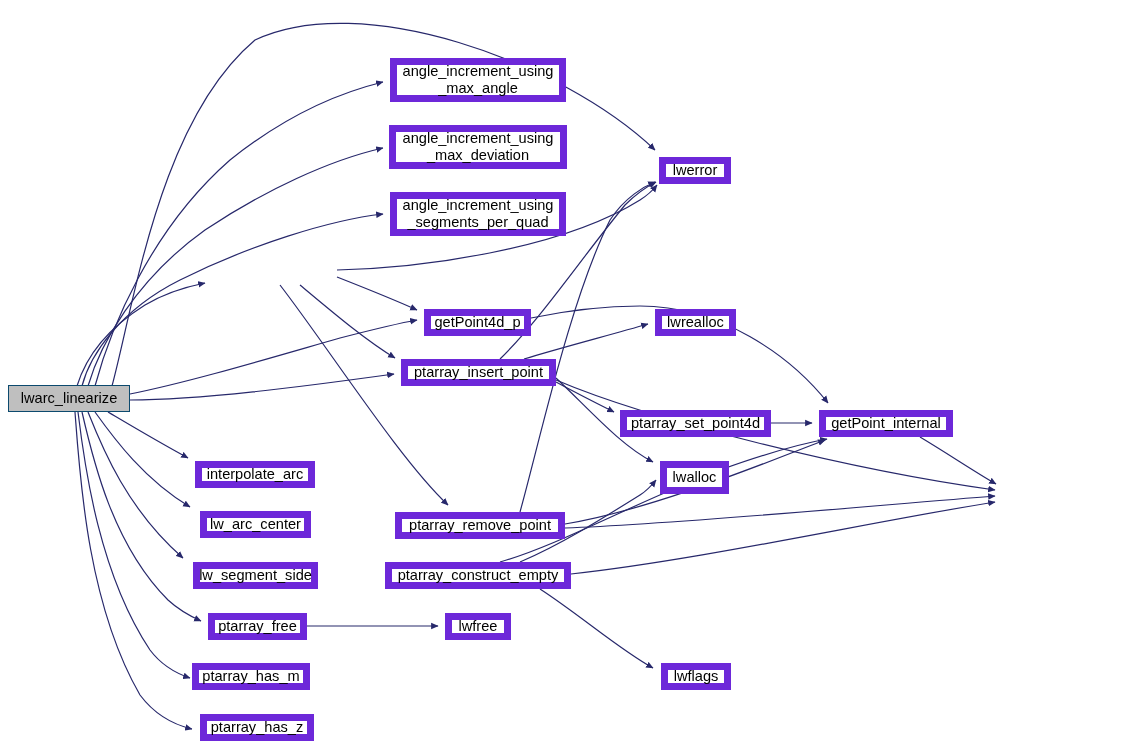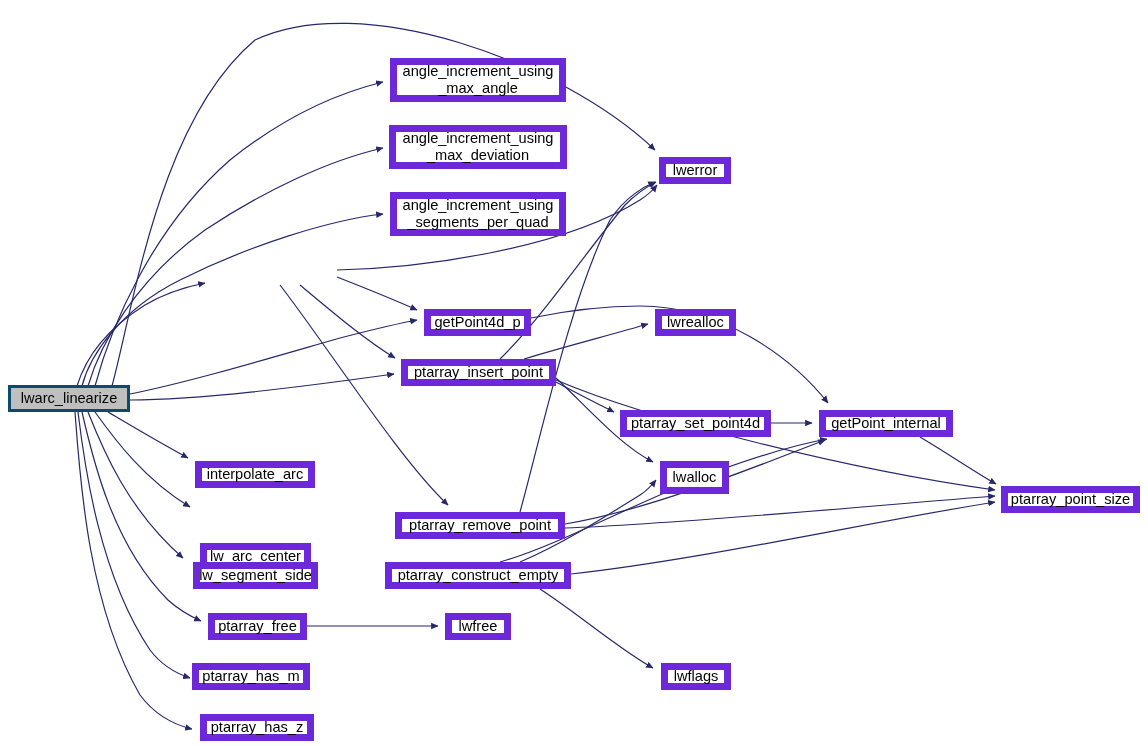--- a/index.html
+++ b/index.html
@@ -30,21 +30,21 @@
     line-height: 1.16;
     display: flex;
     align-items: center;
     justify-content: center;
     text-align: center;
     white-space: pre;
     z-index: 5;
   }
   .node.root {
     background: #bfbfbf;
-    border: 3px solid #0c4a6e;
+    border: 1px solid #0c4a6e;
   }
 </style>
 </head>
 <body>
 
 <div id="canvas">
   <svg id="graph-svg" viewBox="0 0 1148 746" preserveAspectRatio="none">
       <defs>
         <marker id="arrowhead" viewBox="0 0 10 10" refX="9.2" refY="5" markerWidth="6.2" markerHeight="6.2" orient="auto-start-reverse" markerUnits="strokeWidth">
           <path d="M 0 0.6 L 10 5 L 0 9.4 z" fill="#27286b"></path>
@@ -90,24 +90,23 @@
     <div class="node" style="left: 389px; top: 125px; width: 178px; height: 44px;">angle_increment_using
 _max_deviation</div>
     <div class="node" style="left: 390px; top: 192px; width: 176px; height: 44px;">angle_increment_using
 _segments_per_quad</div>
     <div class="node" style="left: 659px; top: 157px; width: 72px; height: 27px;">lwerror</div>
     <div class="node" style="left: 424px; top: 309px; width: 107px; height: 27px; text-align: center;">getPoint4d_p</div>
     <div class="node" style="left: 655px; top: 309px; width: 81px; height: 27px;">lwrealloc</div>
     <div class="node" style="left: 401px; top: 359px; width: 155px; height: 27px;">ptarray_insert_point</div>
     <div class="node" style="left: 620px; top: 410px; width: 151px; height: 27px;">ptarray_set_point4d</div>
     <div class="node" style="left: 819px; top: 410px; width: 134px; height: 27px;">getPoint_internal</div>
-    <div class="node" style="left: 1001px; top: 486px; width: 139px; height: 27px;">ptarray_point_size</div>
     <div class="node" style="left: 195px; top: 461px; width: 120px; height: 27px;">interpolate_arc</div>
     <div class="node" style="left: 660px; top: 461px; width: 69px; height: 33px;">lwalloc</div>
-    <div class="node" style="left: 200px; top: 511px; width: 111px; height: 27px; margin-top: 32px;">lw_arc_center</div>
+    <div class="node" style="left: 200px; top: 511px; width: 111px; height: 27px;">lw_arc_center</div>
     <div class="node" style="left: 395px; top: 512px; width: 170px; height: 27px;">ptarray_remove_point</div>
     <div class="node" style="left: 193px; top: 562px; width: 125px; height: 27px;">lw_segment_side</div>
     <div class="node" style="left: 385px; top: 562px; width: 186px; height: 27px;">ptarray_construct_empty</div>
     <div class="node" style="left: 208px; top: 613px; width: 99px; height: 27px;">ptarray_free</div>
     <div class="node" style="left: 445px; top: 613px; width: 66px; height: 27px;">lwfree</div>
     <div class="node" style="left: 192px; top: 663px; width: 118px; height: 27px;">ptarray_has_m</div>
     <div class="node" style="left: 661px; top: 663px; width: 70px; height: 27px;">lwflags</div>
     <div class="node" style="left: 200px; top: 714px; width: 114px; height: 27px;">ptarray_has_z</div>
   </div>
 

